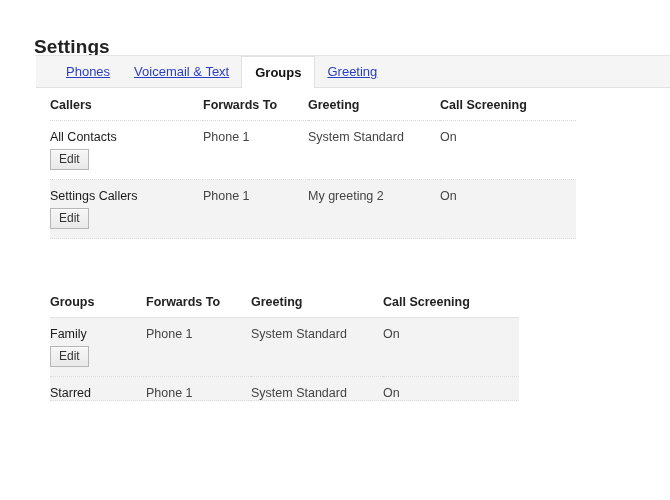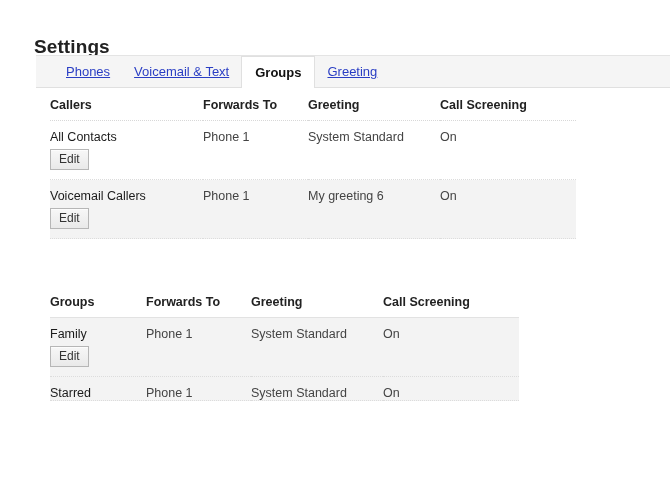--- a/index.html
+++ b/index.html
@@ -194,26 +194,26 @@
             <div class="cell-pad">Phone 1</div>
           </td>
           <td>
             <div class="cell-pad">System Standard</div>
           </td>
           <td>
             <div class="cell-pad">On</div>
           </td>
         </tr>
         <tr class="row-alt">
-          <td><div class="cell-pad name-cell">Voicemail Callers</div><button class="edit-btn">Edit</button></td>
-          <td>
-            <div class="cell-pad">Phone 1</div>
-          </td>
-          <td>
-            <div class="cell-pad">My greeting 6</div>
+          <td><div class="cell-pad name-cell">Settings Callers</div><button class="edit-btn">Edit</button></td>
+          <td>
+            <div class="cell-pad">Phone 1</div>
+          </td>
+          <td>
+            <div class="cell-pad">My greeting 2</div>
           </td>
           <td>
             <div class="cell-pad">On</div>
           </td>
         </tr>
       </tbody>
   </table>
 
   <table class="tbl tbl-groups">
     <colgroup>

